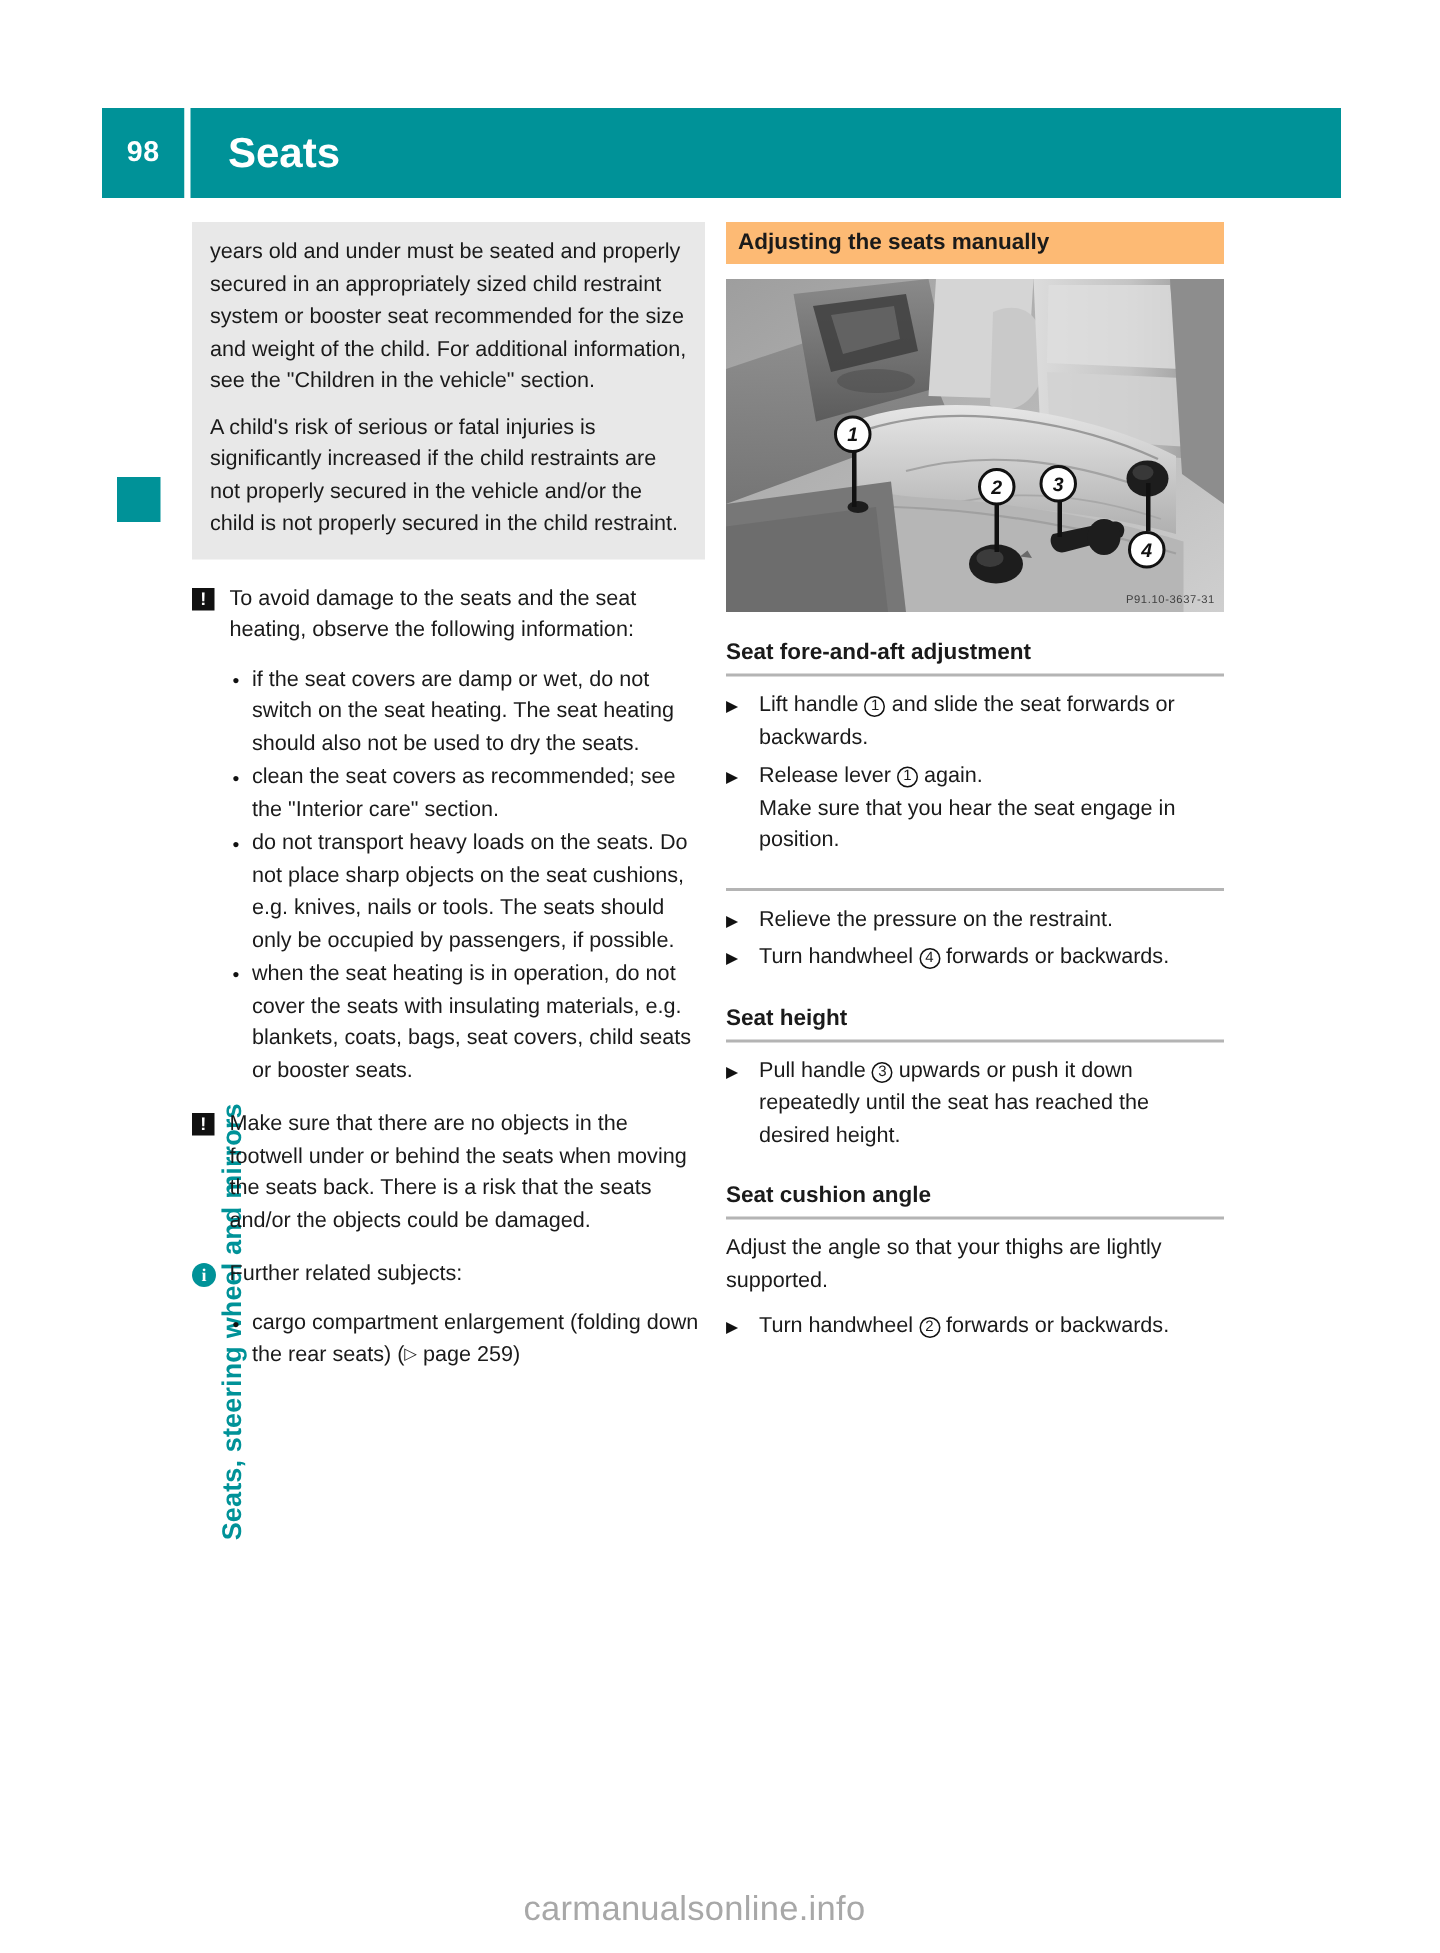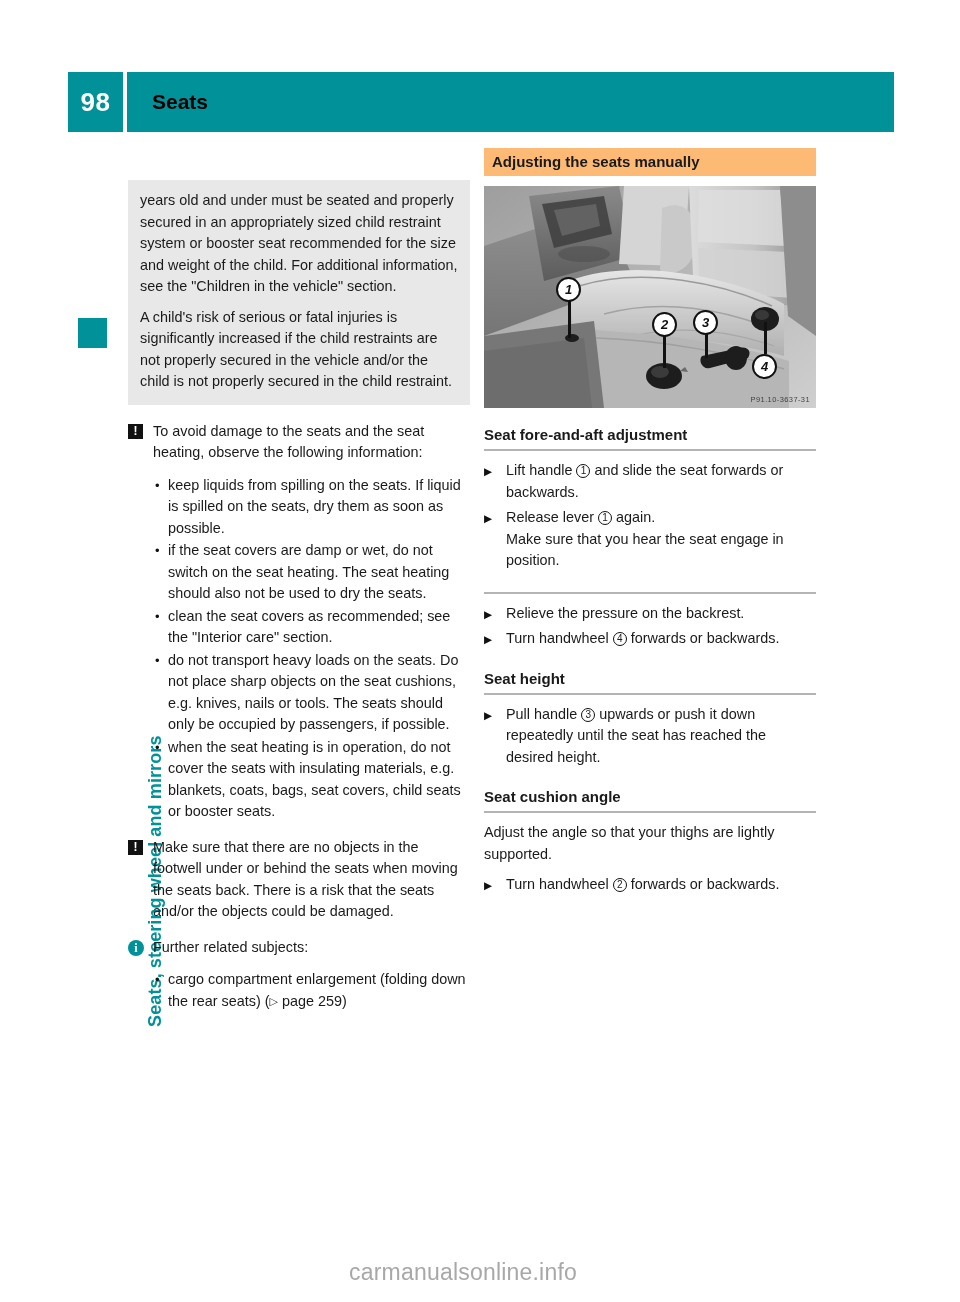--- a/index.html
+++ b/index.html
@@ -11,48 +11,48 @@
     color:#1a1a1a;
     position:relative;
     overflow:hidden;
   }
 
   
   .header { position:absolute; left:68px; top:72px; width:826px; height:60px; display:flex; }
   .header-page-num {
     width:55px; background:#009298; color:#fff;
     display:flex; align-items:center; justify-content:center;
-    font-size:26px; font-weight:bold; letter-spacing:.5px;
+    font-size:19px; font-weight:bold; letter-spacing:.5px;
   }
   .header-gap { width:4px; background:#fff; }
   .header-title-bar {
-    flex:1; background:#009298; color:#000000;
+    flex:1; background:#009298; color:#ffffff;
     display:flex; align-items:center; padding-left:25px;
-    font-size:21px; font-weight:bold;
+    font-size:28px; font-weight:bold;
   }
 
   
   .side-marker { position:absolute; left:78px; top:318px; width:29px; height:30px; background:#009298; }
   .side-tab-label {
     position:absolute; left:-70px; top:560px; width:330px;
     transform:rotate(-90deg); transform-origin:center center;
     color:#009298; font-size:18px; font-weight:bold;
     text-align:right; white-space:nowrap; letter-spacing:.1px;
   }
 
   
   .col-left  { position:absolute; left:128px; top:148px; width:342px; }
   .col-right { position:absolute; left:484px; top:148px; width:332px; }
 
   
   .para { font-size:14.4px; line-height:21.5px; margin:0 0 9px 0; }
   .para:last-child { margin-bottom:0; }
 
   
-  .warnbox { background:#e8e8e8; padding:10px 12px 12px 12px; margin-bottom:16px;margin-top:32px; }
+  .warnbox { background:#e8e8e8; padding:10px 12px 12px 12px; margin-bottom:16px; }
   .warnbox .para { margin-bottom:9px; }
   .warnbox .para:last-child { margin-bottom:0; }
 
   
   .note { position:relative; padding-left:25px; margin-bottom:11px; }
   .note .para { margin-bottom:0; }
   .marker-excl {
     position:absolute; left:0; top:3px;
     width:15px; height:15px; background:#111;
     color:#fff; font-size:12px; font-weight:bold;
@@ -148,21 +148,20 @@
     <p class="para">years old and under must be seated and properly secured in an appropriately sized child restraint system or booster seat recommended for the size and weight of the child. For additional information, see the "Children in the vehicle" section.</p>
     <p class="para">A child's risk of serious or fatal injuries is significantly increased if the child restraints are not properly secured in the vehicle and/or the child is not properly secured in the child restraint.</p>
   </div>
 
   <div class="note">
     <span class="marker-excl">!</span>
     <p class="para">To avoid damage to the seats and the seat heating, observe the following information:</p>
   </div>
 
   <ul class="bullets">
-    <li>keep liquids from spilling on the seats. If liquid is spilled on the seats, dry them as soon as possible.</li>
     <li>if the seat covers are damp or wet, do not switch on the seat heating. The seat heating should also not be used to dry the seats.</li>
     <li>clean the seat covers as recommended; see the "Interior care" section.</li>
     <li>do not transport heavy loads on the seats. Do not place sharp objects on the seat cushions, e.g. knives, nails or tools. The seats should only be occupied by passengers, if possible.</li>
     <li>when the seat heating is in operation, do not cover the seats with insulating materials, e.g. blankets, coats, bags, seat covers, child seats or booster seats.</li>
   </ul>
 
   <div class="note" style="margin-top:14px;">
     <span class="marker-excl">!</span>
     <p class="para">Make sure that there are no objects in the footwell under or behind the seats when moving the seats back. There is a risk that the seats and/or the objects could be damaged.</p>
   </div>
@@ -256,21 +255,21 @@
     <ul class="steps">
       <li><span>Lift handle </span><span class="cnum">1</span><span> and slide the seat forwards or backwards.</span></li>
       <li style="white-space:pre-line;"><span>Release lever </span><span class="cnum">1</span><span> again.
 Make sure that you hear the seat engage in position.</span></li>
     </ul>
   </div>
 
   <div class="section">
     <div class="sub-head-rule"></div>
     <ul class="steps">
-      <li><span>Relieve the pressure on the backrest.</span></li>
+      <li><span>Relieve the pressure on the restraint.</span></li>
       <li><span>Turn handwheel </span><span class="cnum">4</span><span> forwards or backwards.</span></li>
     </ul>
   </div>
 
   <div class="section">
     <div class="sub-head">Seat height</div>
     <div class="sub-head-rule"></div>
     <ul class="steps">
       <li><span>Pull handle </span><span class="cnum">3</span><span> upwards or push it down repeatedly until the seat has reached the desired height.</span></li>
     </ul>

